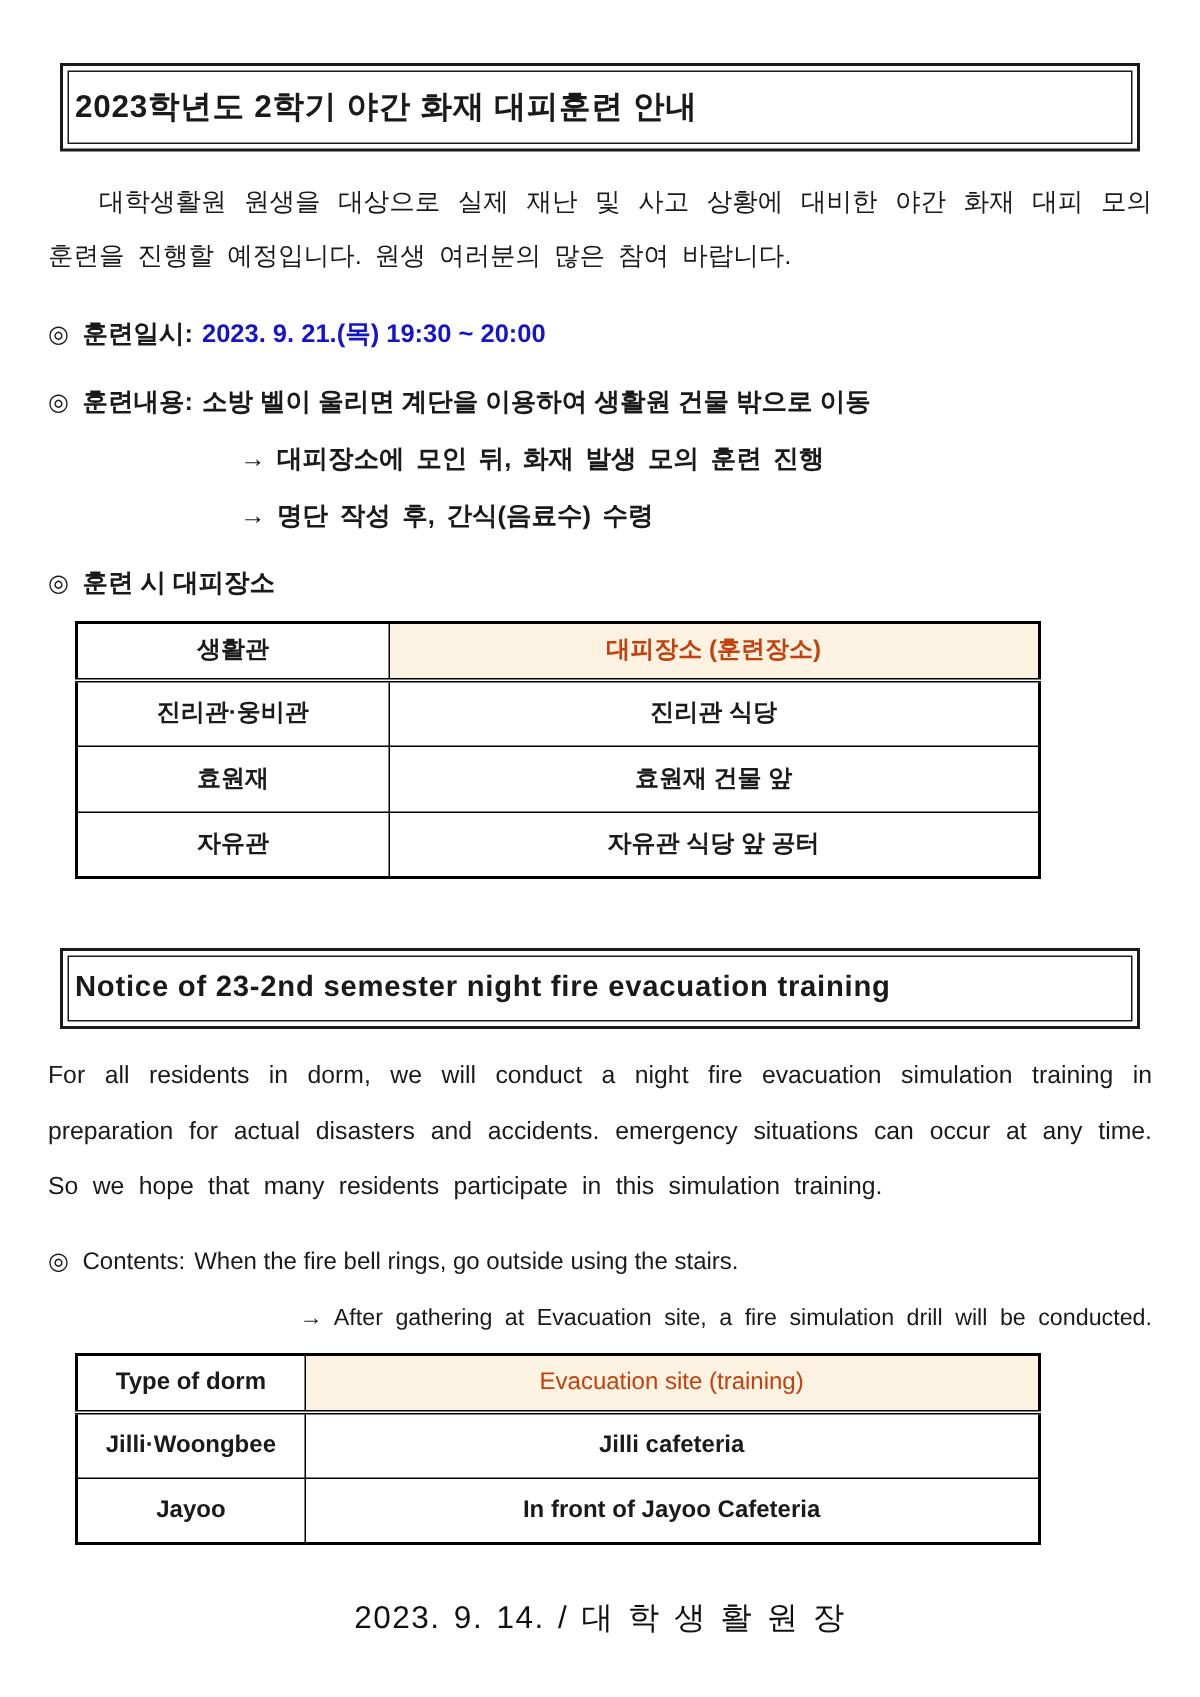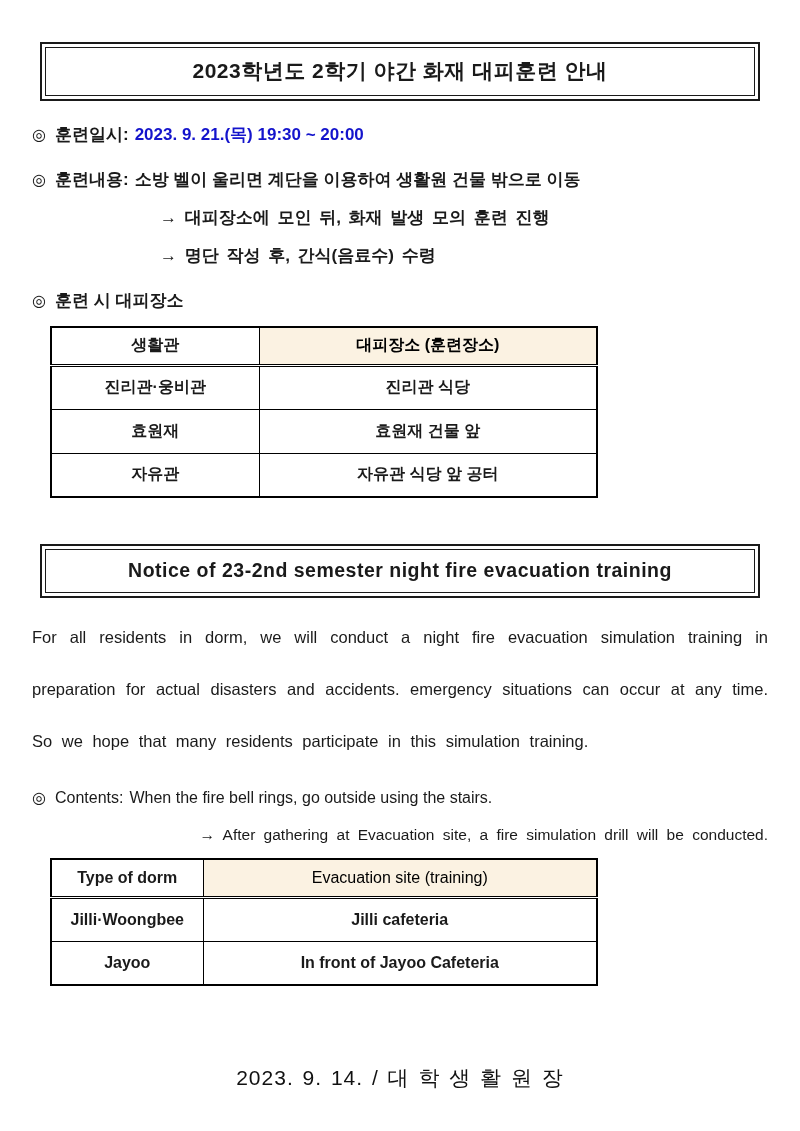--- a/index.html
+++ b/index.html
@@ -15,41 +15,41 @@
 
   
   .title-box {
     border: 2px solid #1a1a1a;
     padding: 3px;
     margin: 0 8px;
     background: #fff;
   }
   .title-box-inner {
     border: 1px solid #1a1a1a;
-    text-align: center;
+    text-align: left;
     padding: 9px 4px 10px 4px;
     font-weight: bold;
     letter-spacing: 0.5px;
   }
   .ko-title .title-box-inner { font-size: 21px; }
   .en-title .title-box-inner { font-size: 19.5px; }
 
   .intro-ko {
     margin-top: 16px;
     font-size: 17px;
     line-height: 36px;
     text-align: justify;
     text-indent: 2em;
     word-spacing: 4px;
     word-break: keep-all;
   }
   .intro-en {
     margin-top: 13px;
     font-size: 16.5px;
-    line-height: 52px;
+    line-height: 37px;
     text-align: justify;
     word-spacing: 5px;
   }
 
   .item-line { display: block; margin-top: 22px; font-size: 17px; }
   .item-line .bullet { display: inline-block; margin-right: 9px; font-size: 16px; }
   .item-line .label { font-weight: bold; margin-right: 6px; }
   .ko .value-blue, .en .value-blue { color: #1414cc; font-weight: bold; }
   .en .item-line { font-size: 16px; margin-top: 21px; }
   .en .item-line .label { font-weight: normal; }
@@ -71,38 +71,38 @@
     word-spacing: 4px;
     text-align: right;
   }
 
   .evac-heading { margin-top: 22px; font-size: 17px; font-weight: bold; }
   .evac-heading .bullet { margin-right: 9px; font-weight: normal; font-size: 16px; }
   .en .evac-heading { font-size: 16px; font-weight: normal; margin-top: 20px; }
 
   table.evac {
     border-collapse: collapse;
-    width: 548px;
+    width: 644px;
     margin: 14px 0 0 18px;
     border: 2px solid #000;
     table-layout: fixed;
   }
   table.evac th, table.evac td {
     border: 1px solid #000;
     text-align: center;
     vertical-align: middle;
   }
   table.evac th {
     border-bottom: 3px double #000;
     font-size: 16px;
     height: 38px;
     font-weight: bold;
   }
   table.evac td { font-size: 16px; height: 44px; font-weight: bold; }
-  th.hl { background: #fbf2e2; color: #000000; }
+  th.hl { background: #fbf2e2; color: #c2410c; }
   .ko-table col.c1 { width: 208px; }
   .en-table col.c1 { width: 152px; }
   .en-table th { font-size: 15.5px; height: 37px; font-weight: normal; }
   .en-table td { font-size: 15px; height: 42px; }
   .en-table th.hl { font-weight: normal; }
 
   .en-block { margin-top: 46px; }
   .en-title { margin-top: 0; }
 
   .footer-sign {
@@ -120,20 +120,21 @@
 <body>
 
 <div class="page">
 
   <section class="ko">
 
     <div class="title-box ko-title">
       <div class="title-box-inner">2023학년도 2학기 야간 화재 대피훈련 안내</div>
     </div>
 
+    <p class="intro-ko">대학생활원 원생을 대상으로 실제 재난 및 사고 상황에 대비한 야간 화재 대피 모의 훈련을 진행할 예정입니다. 원생 여러분의 많은 참여 바랍니다.</p>
 
     <div class="item-line">
       <span class="bullet">◎</span><span class="label">훈련일시:</span><span class="value-blue">2023. 9. 21.(목) 19:30 ~ 20:00</span>
     </div>
 
     <div class="item-line">
       <span class="bullet">◎</span><span class="label">훈련내용:</span><span class="value-plain">소방 벨이 울리면 계단을 이용하여 생활원 건물 밖으로 이동</span>
     </div>
 
     <div class="detail-line">→ 대피장소에 모인 뒤, 화재 발생 모의 훈련 진행</div>

